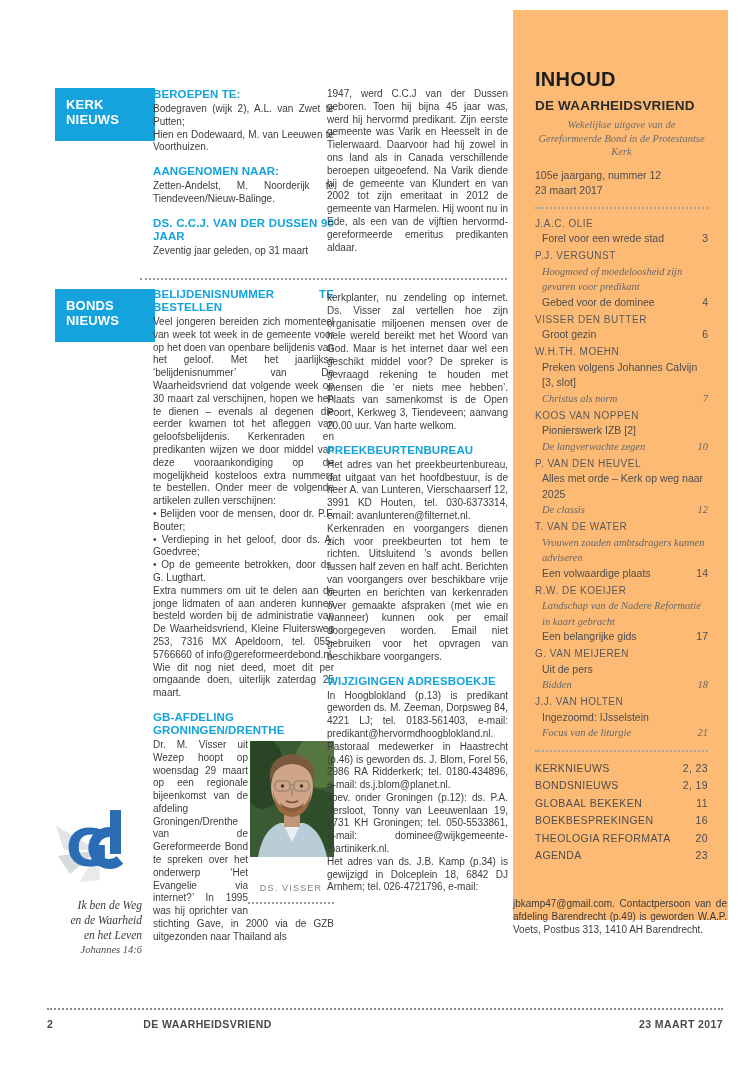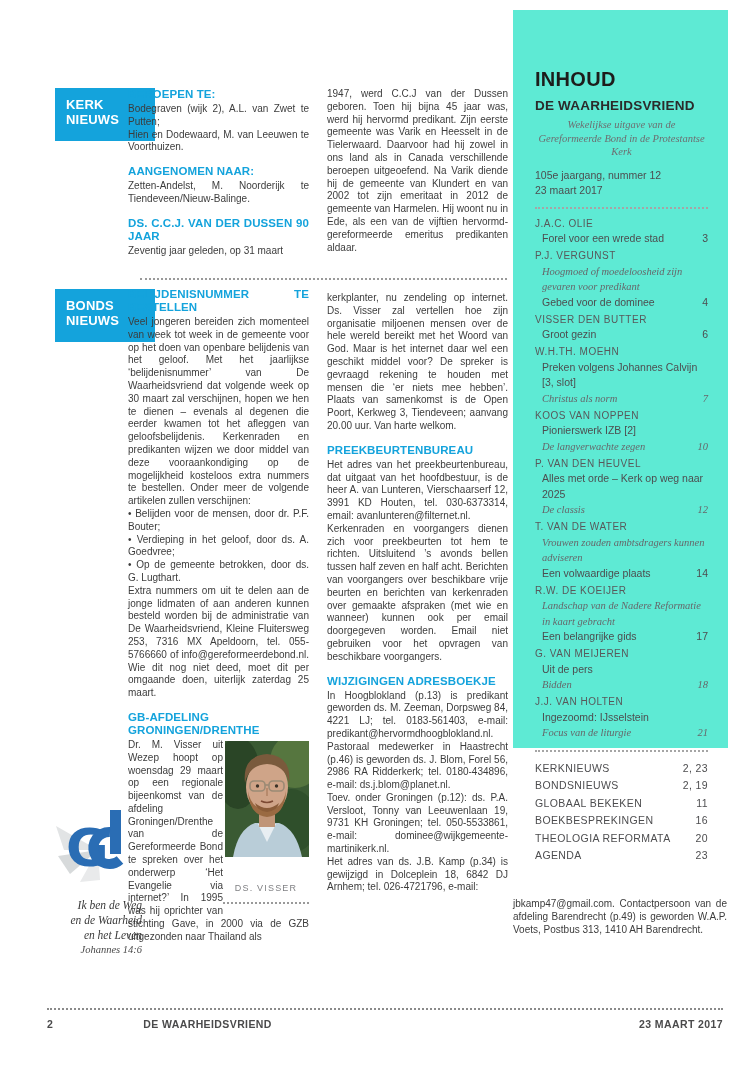--- a/index.html
+++ b/index.html
@@ -5,21 +5,21 @@
   html,body{margin:0;padding:0;background:#fff;}
   .page{position:relative;width:738px;height:1068px;background:#ffffff;overflow:hidden;
         font-family:"Liberation Sans",sans-serif;color:#3c3c3c;}
   
   .rail-box{position:absolute;left:55px;width:100px;height:53px;background:#14a3dc;color:#fff;
             font-weight:bold;font-size:13px;line-height:14.5px;letter-spacing:.2px;
             padding:10px 0 0 11px;box-sizing:border-box;}
   .rail-kerk{top:88px;} .rail-bonds{top:289px;}
   
   .colblock{position:absolute;width:181px;}
-  .c1{left:128px;} .c2{left:327px;}
+  .c1{left:153px;} .c2{left:327px;}
   .top88{top:88px;} .bonds1{top:288px;} .bonds2{top:292px;}
   .bt{font-size:10px;line-height:12.8px;text-align:justify;color:#3c3c3c;}
   .bt p{margin:0;}
   .head{color:#14a3dc;font-size:11.5px;line-height:13px;font-weight:bold;margin:0 0 2px 0;
         letter-spacing:.1px;}
   article{margin:0 0 11px 0;}
   .dotline{border-top:2px dotted #9a9a9a;height:0;}
   .sep-main{position:absolute;left:140px;width:367px;top:278px;}
   
   .fig{float:right;width:86px;margin:2px 0 2px 8px;}
@@ -27,21 +27,21 @@
   .fig-cap{font-size:9px;letter-spacing:1.2px;color:#808184;text-align:center;margin-top:25px;}
   .fig .dotline{margin-top:7px;}
   
   .logoblock{position:absolute;left:46px;top:806px;width:96px;text-align:right;}
   .logoblock svg{width:86px;height:82px;margin-right:2px;}
   .verse{font-family:"Liberation Serif",serif;font-style:italic;font-size:11.5px;
          line-height:15px;color:#3a3a3a;margin-top:6px;}
   .verse-ref{font-family:"Liberation Serif",serif;font-style:italic;font-size:10.5px;
              color:#4a4a4a;margin-top:1px;}
   
-  .toc{position:absolute;left:513px;top:10px;width:215px;height:738px;background:#5eead4;
+  .toc{position:absolute;left:513px;top:10px;width:215px;height:910px;background:#fdba74;
        box-sizing:border-box;padding:58px 20px 0 22px;color:#4d4d4f;}
   .toc-title{font-size:20px;font-weight:bold;color:#1d1d1b;letter-spacing:.3px;}
   .toc-sub{font-size:13.5px;font-weight:bold;color:#2b2b2b;margin-top:7px;letter-spacing:.2px;}
   .toc-desc{font-family:"Liberation Serif",serif;font-style:italic;color:#6d6e70;
             font-size:10.5px;line-height:13.5px;margin-top:5px;text-align:center;}
   .toc-ed{font-size:10.5px;line-height:15px;margin-top:9px;}
   .toc .dotline{margin-top:9px;border-top-color:#a5a5a5;}
   .trows{margin-top:7px;}
   .trow{display:flex;font-size:10.5px;line-height:15.5px;color:#4d4d4f;}
   .trow .t{flex:1;}

